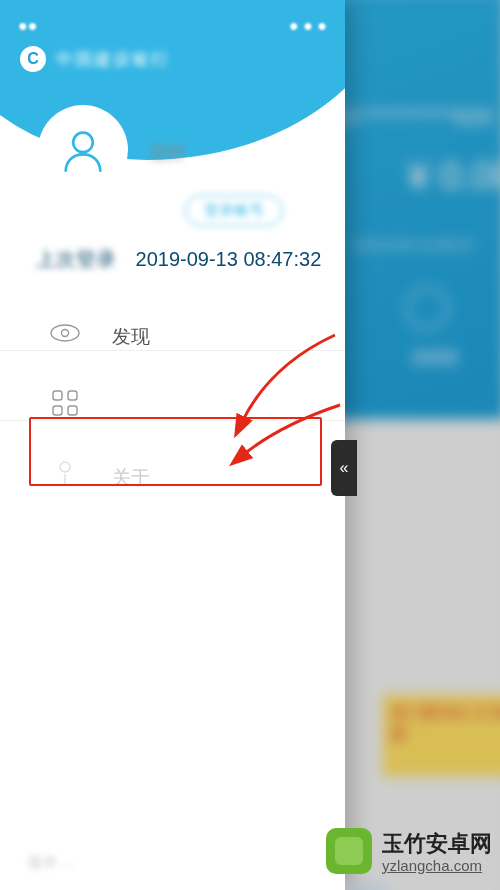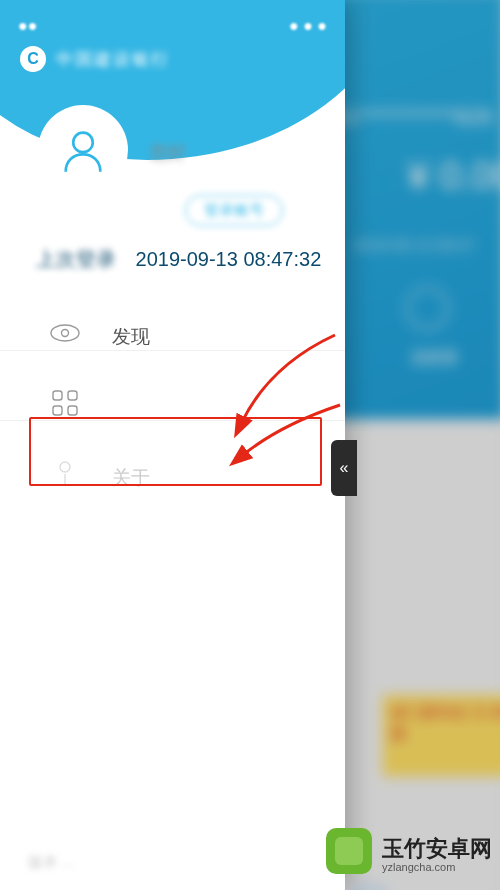--- a/index.html
+++ b/index.html
@@ -240,21 +240,21 @@
     width: 46px; height: 46px;
     background: #6ab72f;
     border-radius: 10px;
     position: relative;
   }
   .wm-logo::before{
     content:"";position:absolute;inset:9px;border-radius:6px;background:#8ecb55;
   }
   .wm-text { line-height: 1.15; }
   .wm-cn { font-size: 22px; font-weight: 600; color:#222; }
-  .wm-en { font-size: 11px; color:#555; }
+  .wm-en { font-size: 15px; color:#555;text-decoration:underline; }
 </style>
 </head>
 <body>
 
 <div class="bg-blur">
   <div class="bg-top"></div>
   <div class="bg-card">621***********829</div>
   <div class="bg-balance">¥ 0.00</div>
   <div class="bg-time">2019-09-13 08:47</div>
   <div class="bg-iconcircle"></div>

